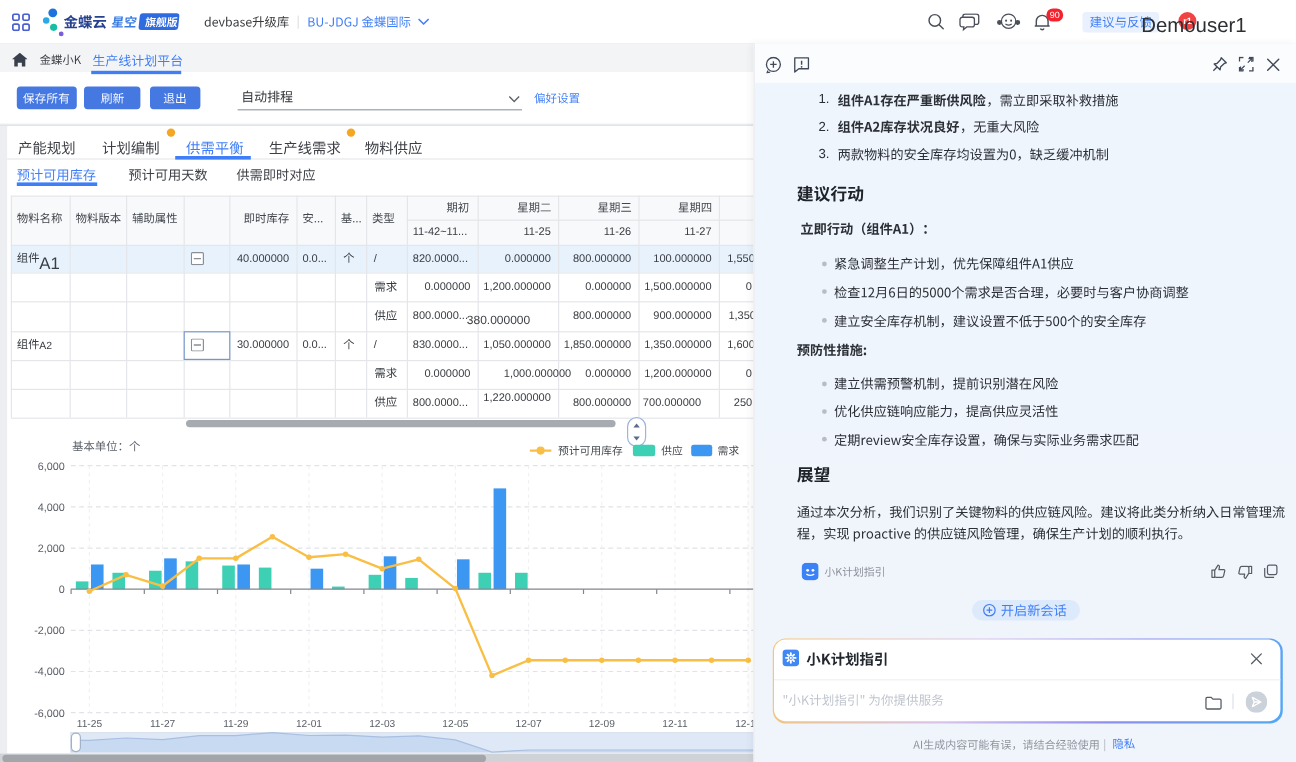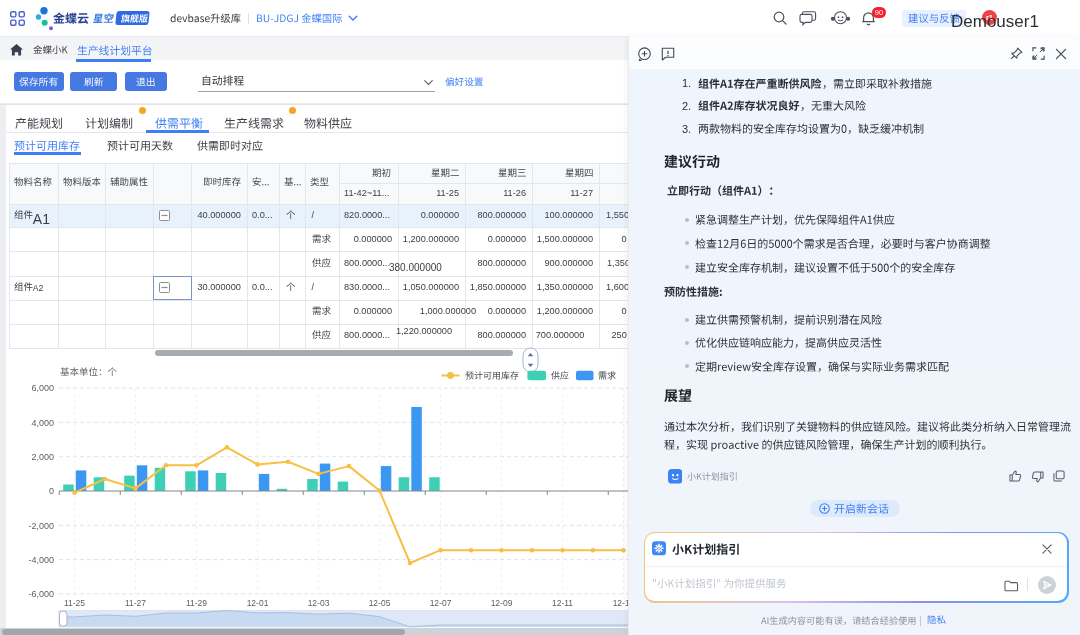--- a/index.html
+++ b/index.html
@@ -726,21 +726,21 @@
     <div class="num" style="left:520.0px;top:146.1px;width:70px;text-align:right;font-size:9.2px;color:#3a3d42;transform:translateX(-70px)">0.000000</div>
     <div class="num" style="left:587.0px;top:146.1px;width:70px;text-align:right;font-size:9.2px;color:#3a3d42;transform:translateX(-70px)">1,200.000000</div>
     <div class="num" style="left:615.5px;top:146.1px;font-size:9.2px;color:#3a3d42">0</div>
     <svg class="t" style="left:305.5px;top:169.4px;width:21.0px;height:11.9px;" viewBox="0 0 21.0 11.9">
       <g fill="#3a3d42" transform="translate(0,9.31) scale(0.03800,-0.03800)">
         <use href="#g4f9br" x="0"></use>
         <use href="#g5e94r" x="250"></use>
       </g>
     </svg>
     <div class="num" style="left:338.0px;top:170.1px;font-size:9.2px;color:#3a3d42">800.0000...</div>
-    <div class="num" style="left:453.0px;top:166px;width:70px;text-align:center;font-size:9.2px;color:#3a3d42;transform:translateX(-70px)">1,220.000000</div>
+    <div class="num" style="left:453.0px;top:166px;width:70px;text-align:right;font-size:9.2px;color:#3a3d42;transform:translateX(-70px)">1,220.000000</div>
     <div class="num" style="left:520.0px;top:170.1px;width:70px;text-align:right;font-size:9.2px;color:#3a3d42;transform:translateX(-70px)">800.000000</div>
     <div class="num" style="left:587.0px;top:170.1px;width:74px;text-align:center;font-size:9.2px;color:#3a3d42;transform:translateX(-70px)">700.000000</div>
     <div class="num" style="left:605.5px;top:170.1px;font-size:9.2px;color:#3a3d42">250</div>
   </div>
 <div class="abs" style="left:155px;top:350.2px;width:358px;height:5.5px;background:#a6abb2;border-radius:3px"></div>
 <svg class="abs" style="left:522px;top:347px" width="18" height="26" viewBox="0 0 18 26">
 <rect x="1" y="1" width="15" height="24" rx="7.5" fill="#fff" stroke="#9db4dc" stroke-width="1"></rect>
 <path d="M5.8 9.2 L8.5 6 L11.2 9.2 z" fill="#5a6b8c"></path>
 <path d="M5.8 16.8 L8.5 20 L11.2 16.8 z" fill="#5a6b8c"></path>
   </svg>

